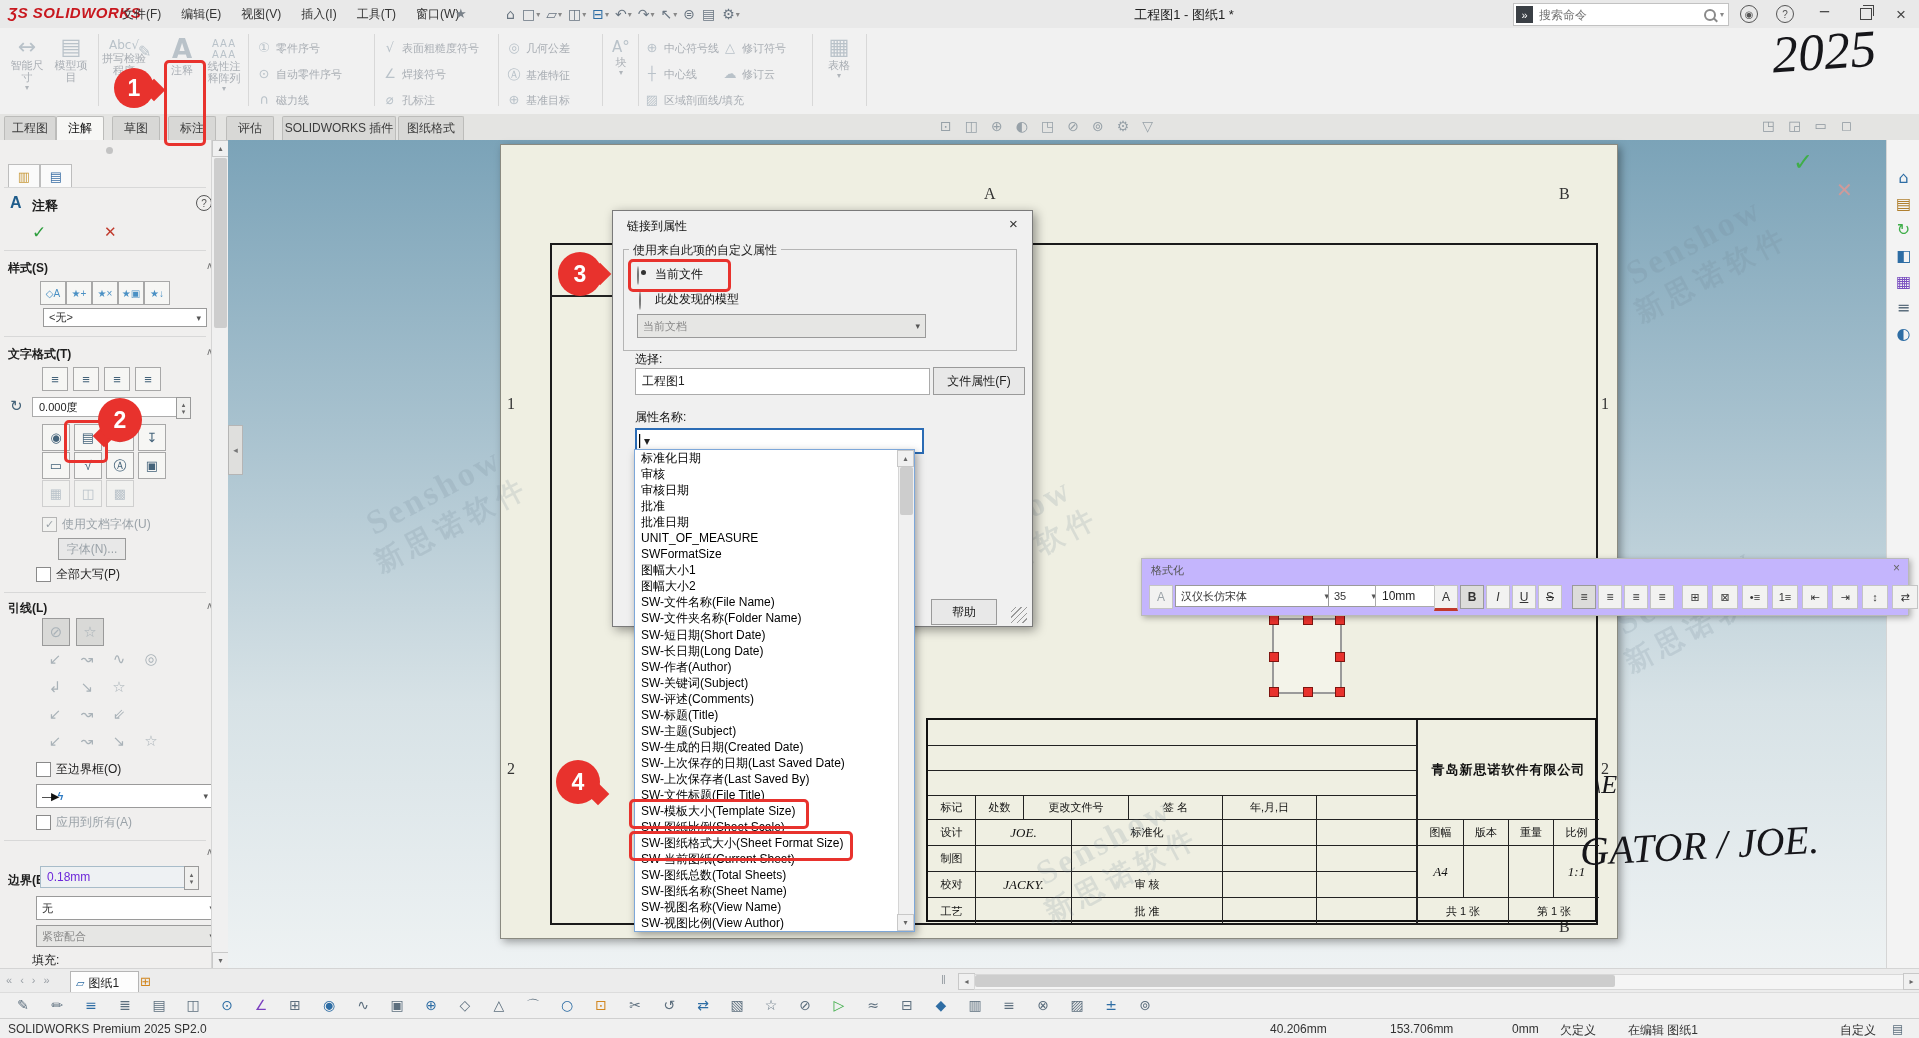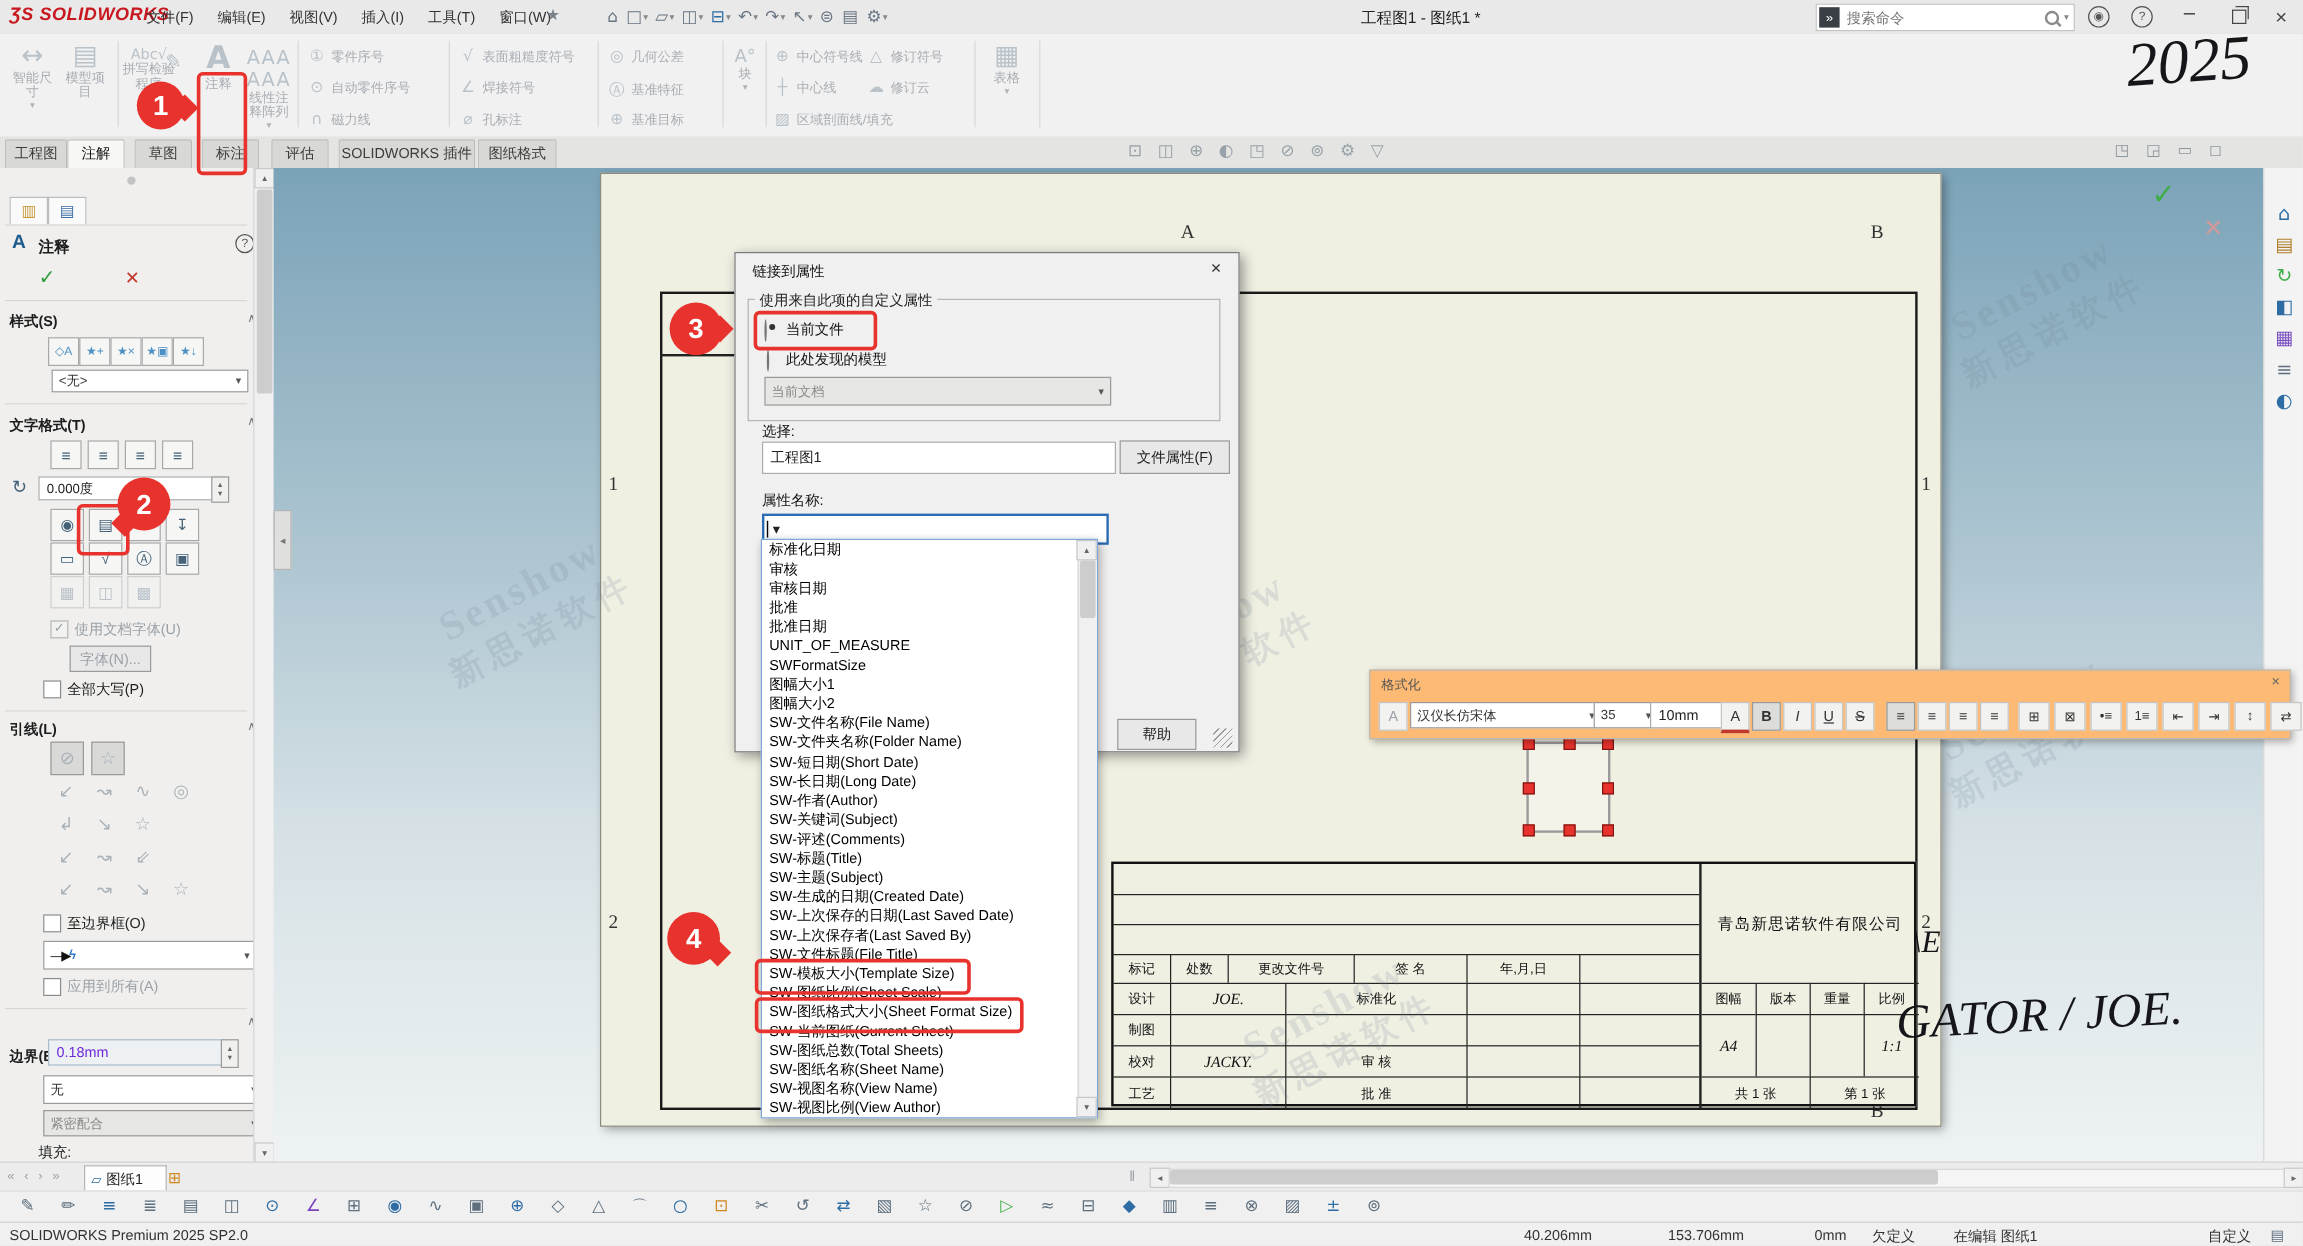--- a/index.html
+++ b/index.html
@@ -87,21 +87,21 @@
   #plist .li{height:16.05px;line-height:16px;font-size:12px;color:#000;padding-left:6px;white-space:nowrap;overflow:hidden;width:258px;}
   .sb{background:#f0f0f0;border-left:1px solid #d5d5d5;}
   .sbarr{width:15px;height:15px;background:#f0f0f0;border:1px solid #c8c8c8;color:#666;font-size:8px;display:flex;align-items:center;justify-content:center;}
   .sbthumb{background:#cdcdcd;border-radius:2px;}
   
   .rbox{border:3px solid #e8322d;border-radius:5px;z-index:60;pointer-events:none;}
   .balloon{width:44px;height:44px;border-radius:50%;background:#e8322d;color:#fff;font-size:23px;font-weight:bold;
            display:flex;align-items:center;justify-content:center;z-index:61;}
   .btail{width:16px;height:16px;background:#e8322d;transform:rotate(45deg);z-index:60;}
   
-  #fmt{left:1141px;top:558px;width:766px;height:56px;background:#fdba74;border:1px solid #b9b9b9;box-shadow:2px 2px 6px rgba(0,0,0,.3);z-index:40;}
+  #fmt{left:1141px;top:558px;width:766px;height:56px;background:#c4b5fd;border:1px solid #b9b9b9;box-shadow:2px 2px 6px rgba(0,0,0,.3);z-index:40;}
   #fmt .ftitle{left:9px;top:4px;font-size:11px;color:#555;}
   .fbtn{background:#f2f2f1;border:1px solid #c4c4c4;display:flex;align-items:center;justify-content:center;font-size:12px;color:#333;}
   .fbtn.on{background:#dcdcda;border-color:#9a9a9a;}
   
   #sheettabs{left:0;top:968px;width:1919px;height:24px;background:#ececec;border-top:1px solid #d4d4d4;}
   .stnav{color:#9aa0a6;font-size:11px;}
   #bottombar{left:0;top:992px;width:1919px;height:26px;background:#f0f0f0;border-top:1px solid #dcdcdc;display:flex;align-items:center;}
   #bottombar .bic{font-size:14px;width:34px;text-align:center;font-family:"DejaVu Sans",sans-serif;}
   #statusbar{left:0;top:1018px;width:1919px;height:20px;background:#f0f0f0;border-top:1px solid #d0d0d0;font-size:12px;color:#333;}
 </style>
@@ -198,21 +198,21 @@
   <div class="ab" style="left:102px;top:10px;width:44px;">
     <div class="rico" style="font-size:12px;">Abc√</div>
       <div class="rlbl">拼写检验程序</div>
   </div>
   <div class="ab rico" style="left:138px;top:14px;font-size:16px;">✎</div>
   <div class="ab" style="left:160px;top:6px;width:44px;">
     <div class="rico" style="font-size:26px;font-weight:bold;">A</div>
       <div class="rlbl">注释</div>
   </div>
   <div class="ab" style="left:204px;top:10px;width:40px;">
-    <div class="rico" style="font-size:16px;letter-spacing:1px;">AAA<br>AAA</div>
+    <div class="rico" style="font-size:10px;letter-spacing:1px;">AAA<br>AAA</div>
       <div class="rlbl">线性注释阵列</div>
       <div class="rcaret">▾</div>
   </div>
   <div class="ab rsep" style="left:248px;"></div>
 
   <div class="ab rrow" style="left:256px;top:12px;">
       <span class="rico">①</span>
       <span class="rlbl">零件序号</span>
     </div>
   <div class="ab rrow" style="left:256px;top:38px;">
@@ -515,21 +515,21 @@
           <div class="tb-cell" style="flex:1;"></div>
       </div>
       <div class="ab" style="left:0;top:151px;width:488px;height:26px;display:flex;">
         <div class="tb-cell" style="width:47px;border-left:0;">校对</div>
         <div class="tb-cell tb-ital" style="width:96px;">JACKY.</div>
         <div class="tb-cell" style="width:151px;">审 核</div>
         <div class="tb-cell" style="width:94px;"></div>
           <div class="tb-cell" style="flex:1;"></div>
       </div>
 
-      <div class="ab" style="left:490px;top:0;width:181px;height:99px;display:flex;align-items:center;justify-content:center;font-size:13px;color:#111;letter-spacing:1px;">青岛新思诺软件有限公司</div>
+      <div class="ab" style="left:490px;top:0;width:181px;height:99px;display:flex;align-items:center;justify-content:center;font-size:13px;color:#111;letter-spacing:1px;font-weight:bold;">青岛新思诺软件有限公司</div>
       <div class="ab" style="left:490px;top:99px;width:181px;height:26px;display:flex;">
         <div class="tb-cell" style="width:45px;border-left:0;">图幅</div>
         <div class="tb-cell" style="width:45px;">版本</div>
         <div class="tb-cell" style="width:45px;">重量</div>
         <div class="tb-cell" style="flex:1;">比例</div>
       </div>
       <div class="ab" style="left:490px;top:125px;width:181px;height:52px;display:flex;">
         <div class="tb-cell tb-ital" style="width:45px;border-left:0;">A4</div>
         <div class="tb-cell" style="width:45px;"></div>
         <div class="tb-cell" style="width:45px;"></div>

